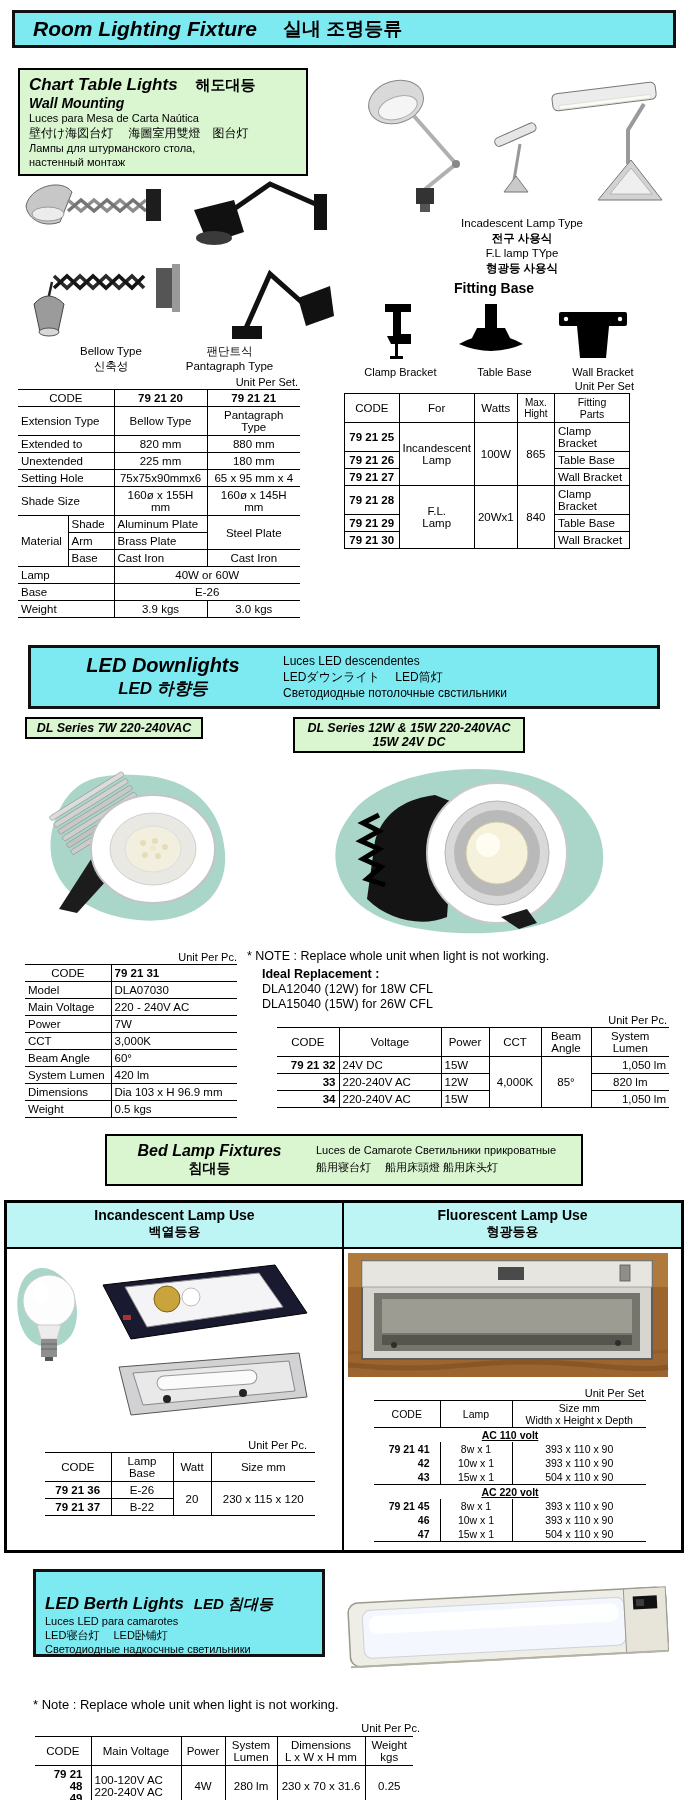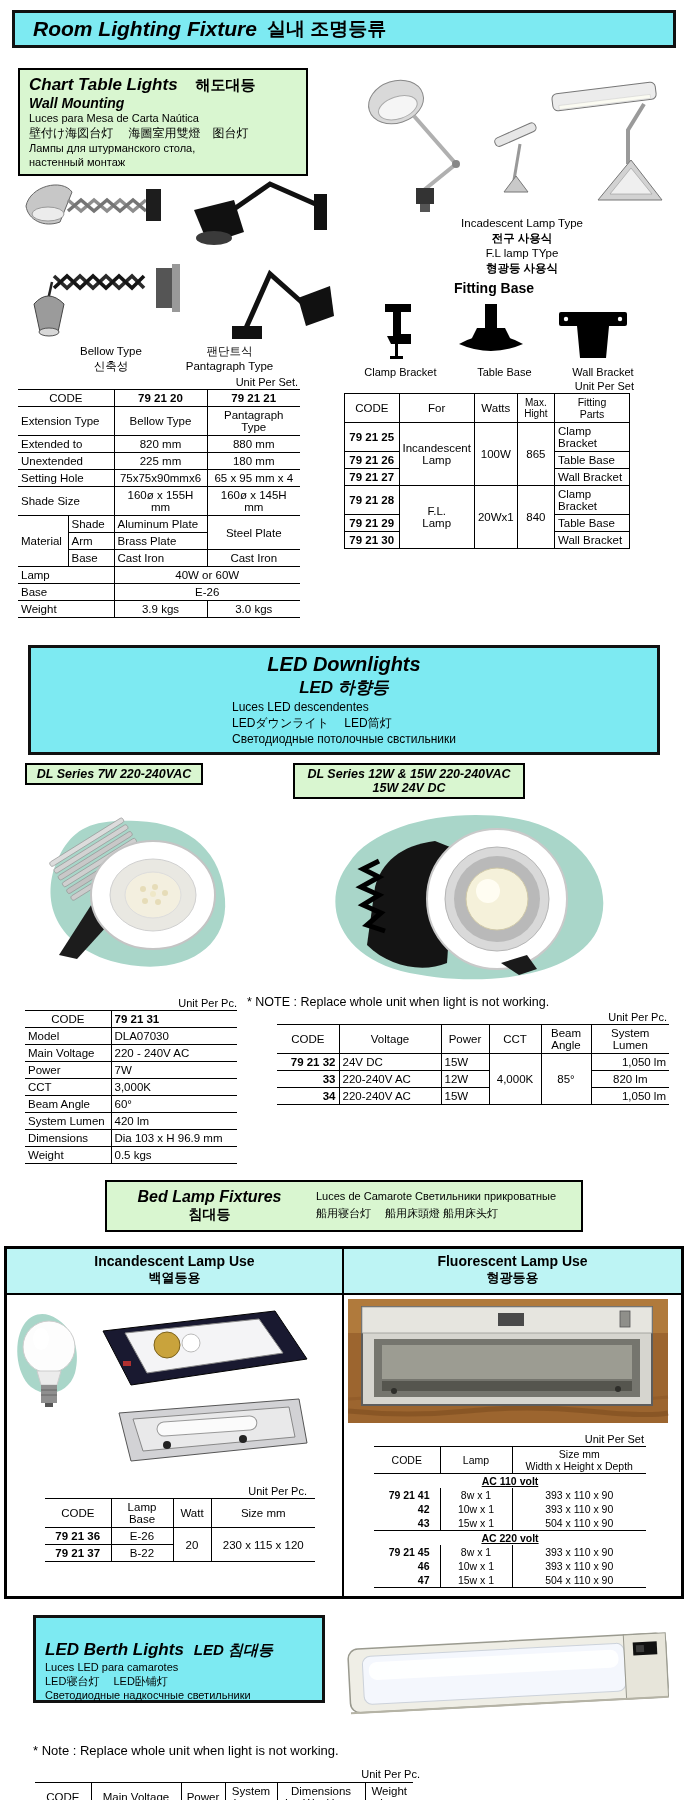--- a/index.html
+++ b/index.html
@@ -2,21 +2,21 @@
 <html><head>
 <meta charset="utf-8">
 <style>
   * { margin:0; padding:0; box-sizing:border-box; }
   html,body { background:#fff; }
   body { font-family:"Liberation Sans","DejaVu Sans",sans-serif; color:#000; }
   .page { width:688px; height:1800px; background:#fff; overflow:hidden; position:relative; }
 
   
   .title-banner { margin:10px 12px 0 12px; height:38px; background:#7deaf2;
-    border:3px solid #111; display:flex; align-items:center; padding-left:18px; gap:10px;text-align:right; }
+    border:3px solid #111; display:flex; align-items:center; padding-left:18px; gap:26px;text-align:right; }
   .title-banner .en { font-size:21px; font-weight:bold; font-style:italic; }
   .title-banner .ko { font-size:19px; font-weight:bold; }
 
   .ib { font-style:italic; font-weight:bold; }
   .b { font-weight:bold; }
   .c { text-align:center; }
   .r { text-align:right; }
   .pre { white-space:pre-line; }
   .u { text-decoration:underline; }
 
@@ -41,21 +41,21 @@
   td { border:1px solid #000; font-size:11.5px; padding:2px 3px; vertical-align:middle; }
   .noul tr td:first-child { border-left:none; }
   .noul tr td:last-child { border-right:none; }
 
   .fit-title { font-size:14px; font-weight:bold; text-align:center; margin:4px 0 2px 0; }
   .fit-icons { display:flex; justify-content:space-around; align-items:flex-end; height:66px; padding:0 10px; }
   .fit-labels { display:flex; justify-content:space-around; font-size:11px; margin-top:2px; }
 
   
   .led-banner { margin:15px 28px 0 28px; background:#7deaf2; border:3px solid #111;
-    display:flex; align-items:center; padding:5px 12px;flex-direction:column; }
+    display:flex; align-items:center; padding:5px 12px; }
   .led-banner .left { width:240px; text-align:center; }
   .led-banner .left .en { font-size:20px; }
   .led-banner .left .ko { font-size:17px; }
   .led-banner .right { font-size:12px; line-height:16px; }
 
   .dl-headers { display:flex; margin:8px 0 0 25px; align-items:flex-start; }
   .dl-h { background:#d9f6d0; border:2px solid #000; padding:2px 8px; font-size:12.5px; text-align:center; }
   .dl-h .l2 { display:block; }
   .dl-row { display:flex; margin-left:25px; }
   .dl-colL { width:222px; }
@@ -453,20 +453,25 @@
             </tr>
           <tr>
               <td>Weight</td>
               <td>0.5 kgs</td>
             </tr>
         </tbody>
       </table>
     </div>
     <div class="dl-colR">
       <div class="note-line">* NOTE : Replace whole unit when light is not working.</div>
+      <div class="ideal">
+        <div class="b">Ideal Replacement :</div>
+        <div>DLA12040 (12W) for 18W CFL</div>
+        <div>DLA15040 (15W) for 26W CFL</div>
+      </div>
       <div class="unit" style="width:420px;">Unit Per Pc.</div>
       <table class="noul" style="width:392px; margin-left:30px; font-size:11.5px;">
         <colgroup>
             <col style="width:62px">
             <col style="width:102px">
             <col style="width:48px">
             <col style="width:52px">
             <col style="width:50px">
             <col style="width:78px">
           </colgroup>

